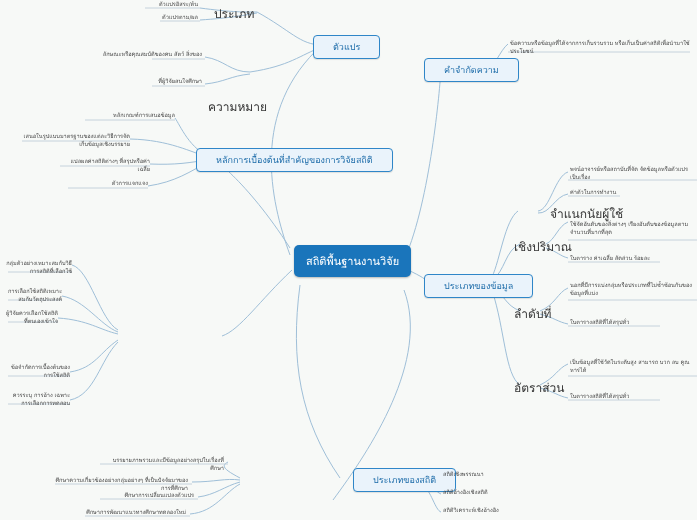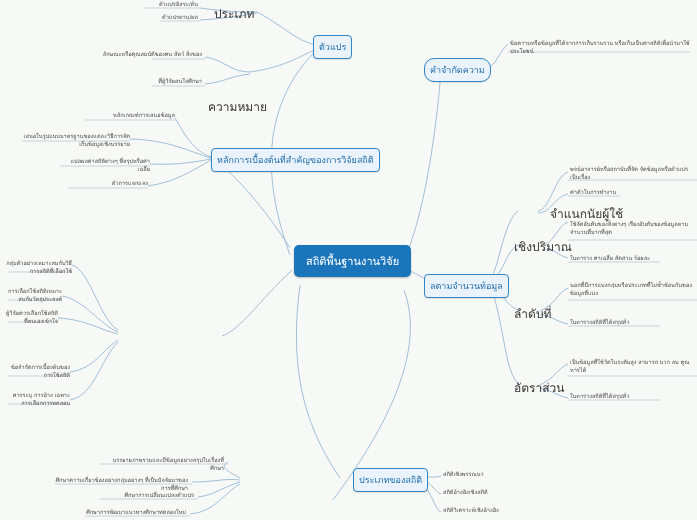--- a/index.html
+++ b/index.html
@@ -13,21 +13,21 @@
   
   .root{
     background:#1a75bb;color:#ffffff;border-radius:5px;
     font-size:11px;padding:7px 12px;white-space:nowrap;
     box-shadow:0 1px 2px rgba(0,0,0,.25);
   }
 
   
   .lvl1{
     background:#eaf3fb;border:1px solid #2f86c8;border-radius:4px;
-    color:#1a6aa8;font-size:9px;padding:4px 5px;white-space:nowrap;
+    color:#1a6aa8;font-size:9px;padding:4px 19px;white-space:nowrap;
     box-shadow:0 1px 1px rgba(0,0,0,.10);
   }
 
   
   .lvl2{
     color:#333;font-size:12px;white-space:nowrap;
     padding:1px 2px 2px 2px;
   }
   
   .lvl3{
@@ -134,30 +134,30 @@
   <div class="node lvl1" style="left:313px;top:35px;">ตัวแปร</div>
 
   <div class="node lvl2" style="left:206px;top:64px;margin-top:32px;">ความหมาย</div>
   <div class="node lvl2" style="left:212px;top:3px;">ประเภท</div>
 
   <div class="node lvl3 wrap" style="left:86px;top:49px;width:118px;text-align:right;">ลักษณะหรือคุณสมบัติของคน สัตว์ สิ่งของ</div>
   <div class="node lvl3 wrap" style="left:86px;top:76px;width:118px;text-align:right;">ที่ผู้วิจัยสนใจศึกษา</div>
   <div class="node lvl3 wrap" style="left:120px;top:-1px;width:80px;text-align:right;">ตัวแปรอิสระ/ต้น</div>
   <div class="node lvl3 wrap" style="left:120px;top:12px;width:80px;text-align:right;">ตัวแปรตาม/ผล</div>
 
-  <div class="node lvl1" style="left:424px;top:58px;border-radius:10px;">คำจำกัดความ</div>
+  <div class="node lvl1" style="left:424px;top:58px;">คำจำกัดความ</div>
   <div class="node lvl3 wrap" style="left:508px;top:38px;width:188px;">ข้อความหรือข้อมูลที่ได้จากการเก็บรวบรวม หรือเก็บเป็นค่าสถิติเพื่อนำมาใช้ประโยชน์</div>
 
-  <div class="node lvl1" style="left:211px;top:148px;text-align:center;">หลักการเบื้องต้นที่สำคัญของการวิจัยสถิติ</div>
+  <div class="node lvl1" style="left:196px;top:148px;text-align:center;">หลักการเบื้องต้นที่สำคัญของการวิจัยสถิติ</div>
   <div class="node lvl3 wrap" style="left:85px;top:110px;width:92px;text-align:right;">หลักเกณฑ์การเสนอข้อมูล</div>
   <div class="node lvl3 wrap" style="left:18px;top:131px;width:114px;text-align:right;">เสนอในรูปแบบมาตรฐานของแต่ละวิธีการจัดเก็บข้อมูลเชิงบรรยาย</div>
   <div class="node lvl3 wrap" style="left:58px;top:156px;width:94px;text-align:right;">แปลผลค่าสถิติต่างๆ ที่สรุปหรือค่าเฉลี่ย</div>
   <div class="node lvl3 wrap" style="left:68px;top:178px;width:82px;text-align:right;">ตัวการแจกแจง</div>
 
-  <div class="node lvl1" style="left:424px;top:274px;">ลตามจำนวนท้อมูล</div>
+  <div class="node lvl1" style="left:424px;top:274px;">ประเภทของข้อมูล</div>
 
   <div class="node lvl2" style="left:512px;top:203px;margin-left:36px;">จำแนกนัยผู้ใช้</div>
   <div class="node lvl2" style="left:512px;top:236px;">เชิงปริมาณ</div>
   <div class="node lvl2" style="left:512px;top:303px;">ลำดับที่</div>
   <div class="node lvl2" style="left:512px;top:377px;">อัตราส่วน</div>
 
   <div class="node lvl3 wrap" style="left:568px;top:164px;width:128px;">พจน์อาจารย์หรือสถาบันที่จัด จัดข้อมูลหรือตัวแปรเป็นเรื่อง</div>
   <div class="node lvl3 wrap" style="left:568px;top:187px;width:128px;">ค่าตัวในการทำงาน</div>
 
   <div class="node lvl3 wrap" style="left:568px;top:219px;width:128px;">ใช้จัดอันดับของสิ่งต่างๆ เรียงอันดับของข้อมูลตามจำนวนที่มากที่สุด</div>

